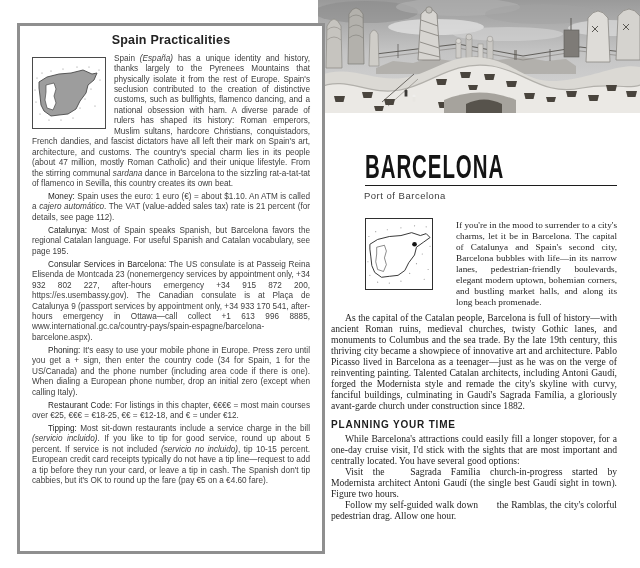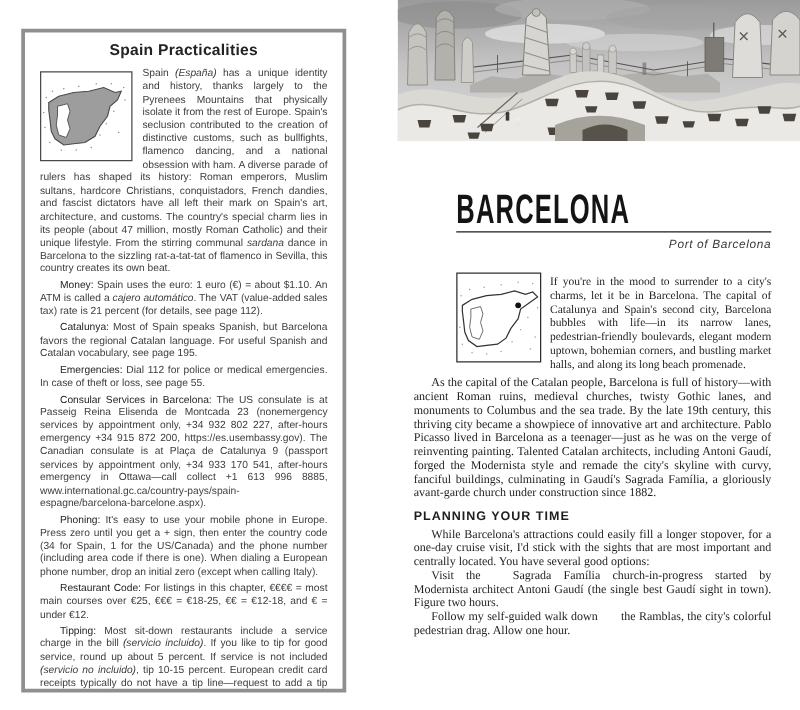--- a/index.html
+++ b/index.html
@@ -3,21 +3,21 @@
 <meta charset="utf-8">
 <style>
   html,body{margin:0;padding:0;}
   body{
     width:640px;height:568px;background:#ffffff;position:relative;overflow:hidden;
     font-family:"Liberation Sans",sans-serif;
     -webkit-font-smoothing:antialiased;
   }
   
   .sidebar{
-    position:absolute;left:17px;top:23px;width:260px;height:531px;
+    position:absolute;left:17px;top:23px;width:308px;height:531px;
     border:3px solid #8f8f8f;box-sizing:border-box;
     padding:5px 12px 6px 12px;background:#fff;overflow:hidden;
   }
   .sb-title{
     text-align:center;font-weight:700;font-size:12.5px;line-height:1.25;
     color:#232323;margin:2px 0 5px 0;letter-spacing:0.2px;
   }
   .sb-map{
     float:left;width:72px;height:70px;border:1px solid #4a4a4a;
     margin:3px 8px 2px 0;background:#fff;box-sizing:content-box;
@@ -38,24 +38,24 @@
   
   .article{position:absolute;left:331px;top:150px;width:286px;}
   .title-wrap{margin-left:34px;height:33px;}
   .title{
     display:inline-block;transform:scaleX(0.62);transform-origin:left center;
     font-weight:700;font-size:33px;line-height:33px;letter-spacing:1.5px;
     color:#141414;white-space:nowrap;
   }
   .rule{margin:2px 0 0 34px;width:252px;border-top:1.6px solid #1c1c1c;height:0;}
   .subtitle{
-    margin:4px 0 0 33px;font-style:italic;font-size:9.5px;line-height:1.25;
-    color:#3c3c3c;letter-spacing:0.5px;text-align:right;
-  }
-  .lead-row{display:flex;margin-top:16px;}
+    margin:4px 0 0 33px;font-size:9.5px;line-height:1.25;
+    color:#3c3c3c;letter-spacing:0.5px;
+  }
+  .lead-row{display:flex;margin-top:16px;gap:16px;}
   .map2{
     flex:none;margin-left:34px;width:68px;height:72px;border:1px solid #2f2f2f;
     box-sizing:border-box;background:#fff;
   }
   .map2 svg{display:block;width:100%;height:100%;}
   .body-p{
     font-family:"Liberation Serif",serif;font-size:9.6px;line-height:11px;
     text-align:justify;color:#1e1e1e;margin:0;text-indent:14px;
   }
   .lead-p{margin-left:7px;width:177px;font-size:9.2px;text-indent:0;padding-top:2px;}
@@ -186,21 +186,20 @@
             <circle cx="7" cy="56" r="0.6"></circle>
           <circle cx="3" cy="44" r="0.6"></circle>
             <circle cx="2" cy="32" r="0.6"></circle>
             <circle cx="62" cy="48" r="0.6"></circle>
         </g>
       </svg>
     </div>
     <p class="sb-p"><span>Spain </span><span class="seg-i">(España)</span><span> has a unique identity and history, thanks largely to the Pyrenees Mountains that physically isolate it from the rest of Europe. Spain's seclusion contributed to the creation of distinctive customs, such as bullfights, flamenco dancing, and a national obsession with ham. A diverse parade of rulers has shaped its history: Roman emperors, Muslim sultans, hardcore Christians, conquistadors, French dandies, and fascist dictators have all left their mark on Spain's art, architecture, and customs. The country's special charm lies in its people (about 47 million, mostly Roman Catholic) and their unique lifestyle. From the stirring communal </span><span class="seg-i">sardana</span><span> dance in Barcelona to the sizzling rat-a-tat-tat of flamenco in Sevilla, this country creates its own beat.</span></p>
     <p class="sb-p"><span class="seg-b">Money: </span><span>Spain uses the euro: 1 euro (€) = about $1.10. An ATM is called a </span><span class="seg-i">cajero automático</span><span>. The VAT (value-added sales tax) rate is 21 percent (for details, see page 112).</span></p>
     <p class="sb-p"><span class="seg-b">Catalunya: </span><span>Most of Spain speaks Spanish, but Barcelona favors the regional Catalan language. For useful Spanish and Catalan vocabulary, see page 195.</span></p>
-    <p class="sb-p"><span class="seg-b">Emergencies: </span><span>Dial 112 for police or medical emergencies. In case of theft or loss, see page 55.</span></p>
     <p class="sb-p"><span class="seg-b">Consular Services in Barcelona: </span><span>The US consulate is at Passeig Reina Elisenda de Montcada 23 (nonemergency services by appointment only, +34 932 802 227, after-hours emergency +34 915 872 200, https://es.usembassy.gov). The Canadian consulate is at Plaça de Catalunya 9 (passport services by appointment only, +34 933 170 541, after-hours emergency in Ottawa—call collect +1 613 996 8885, www.international.gc.ca/country-pays/spain-espagne/barcelona-barcelone.aspx).</span></p>
     <p class="sb-p"><span class="seg-b">Phoning: </span><span>It's easy to use your mobile phone in Europe. Press zero until you get a + sign, then enter the country code (34 for Spain, 1 for the US/Canada) and the phone number (including area code if there is one). When dialing a European phone number, drop an initial zero (except when calling Italy).</span></p>
     <p class="sb-p"><span class="seg-b">Restaurant Code: </span><span>For listings in this chapter, €€€€ = most main courses over €25, €€€ = €18-25, €€ = €12-18, and € = under €12.</span></p>
     <p class="sb-p"><span class="seg-b">Tipping: </span><span>Most sit-down restaurants include a service charge in the bill </span><span class="seg-i">(servicio incluido)</span><span>. If you like to tip for good service, round up about 5 percent. If service is not included </span><span class="seg-i">(servicio no incluido)</span><span>, tip 10-15 percent. European credit card receipts typically do not have a tip line—request to add a tip before they run your card, or leave a tip in cash. The Spanish don't tip cabbies, but it's OK to round up the fare (pay €5 on a €4.60 fare).</span></p>
 
   </div>
 </div>
 
 <div class="article">
   <div class="title-wrap">

